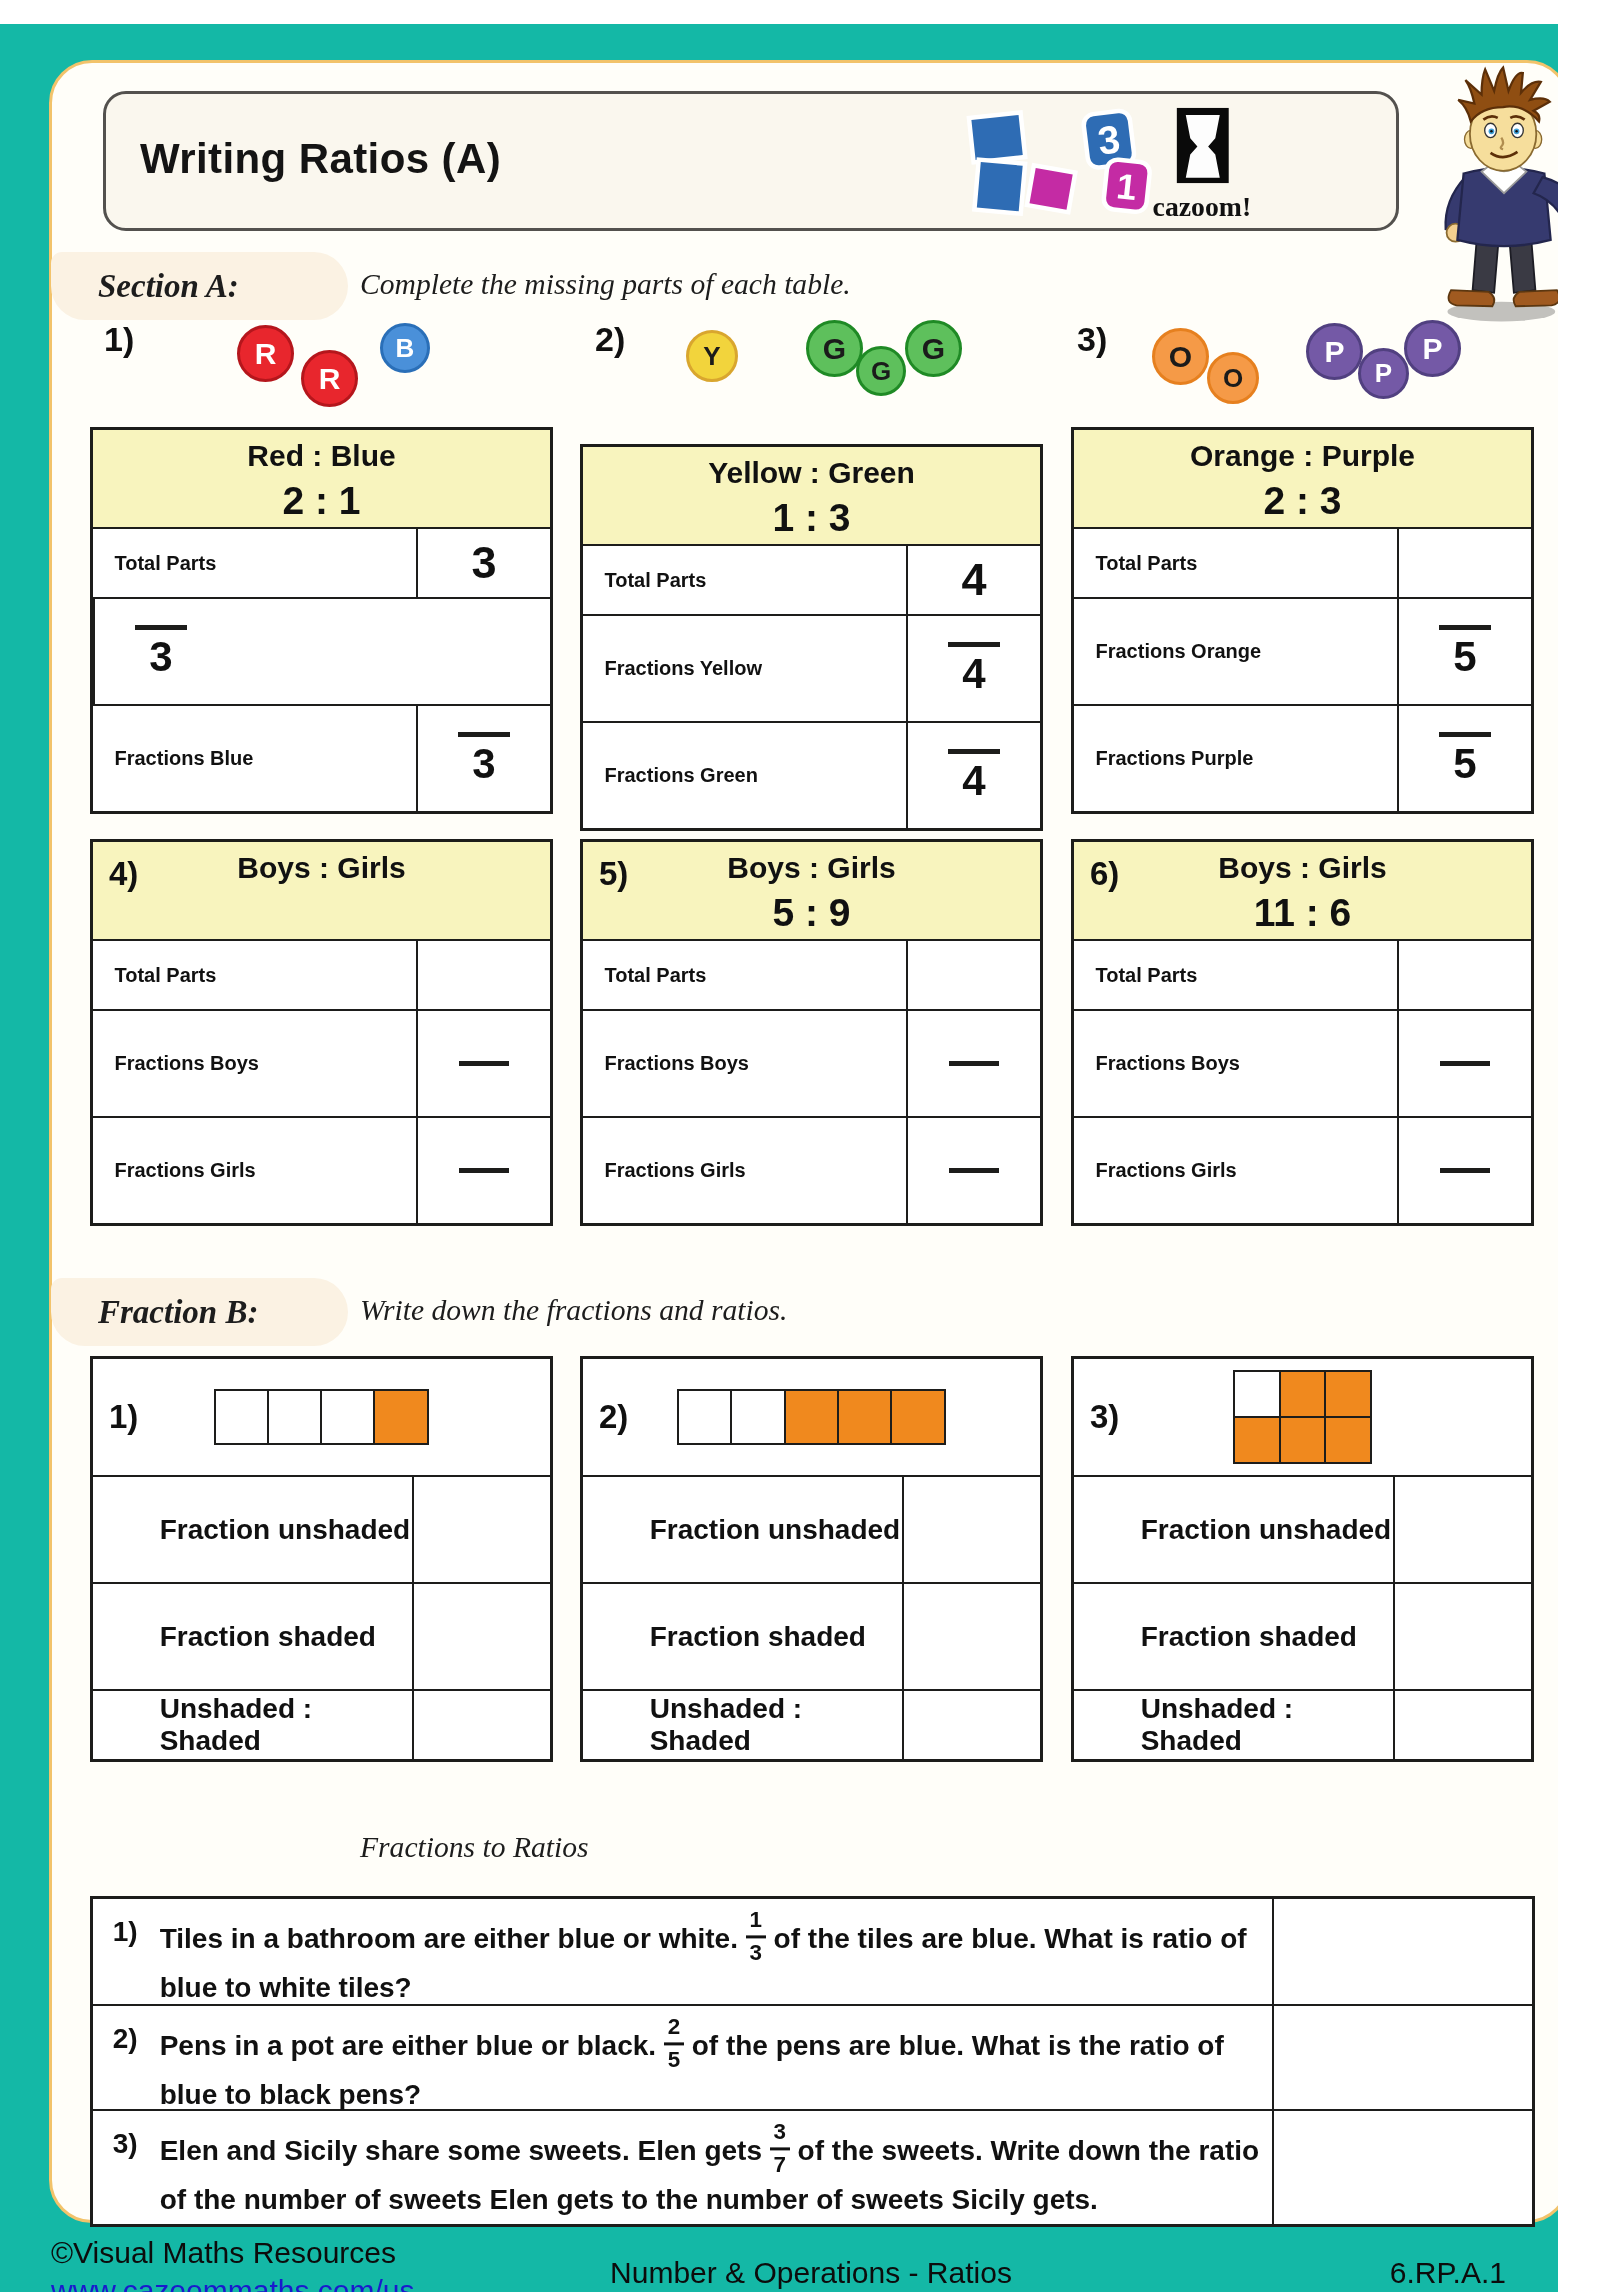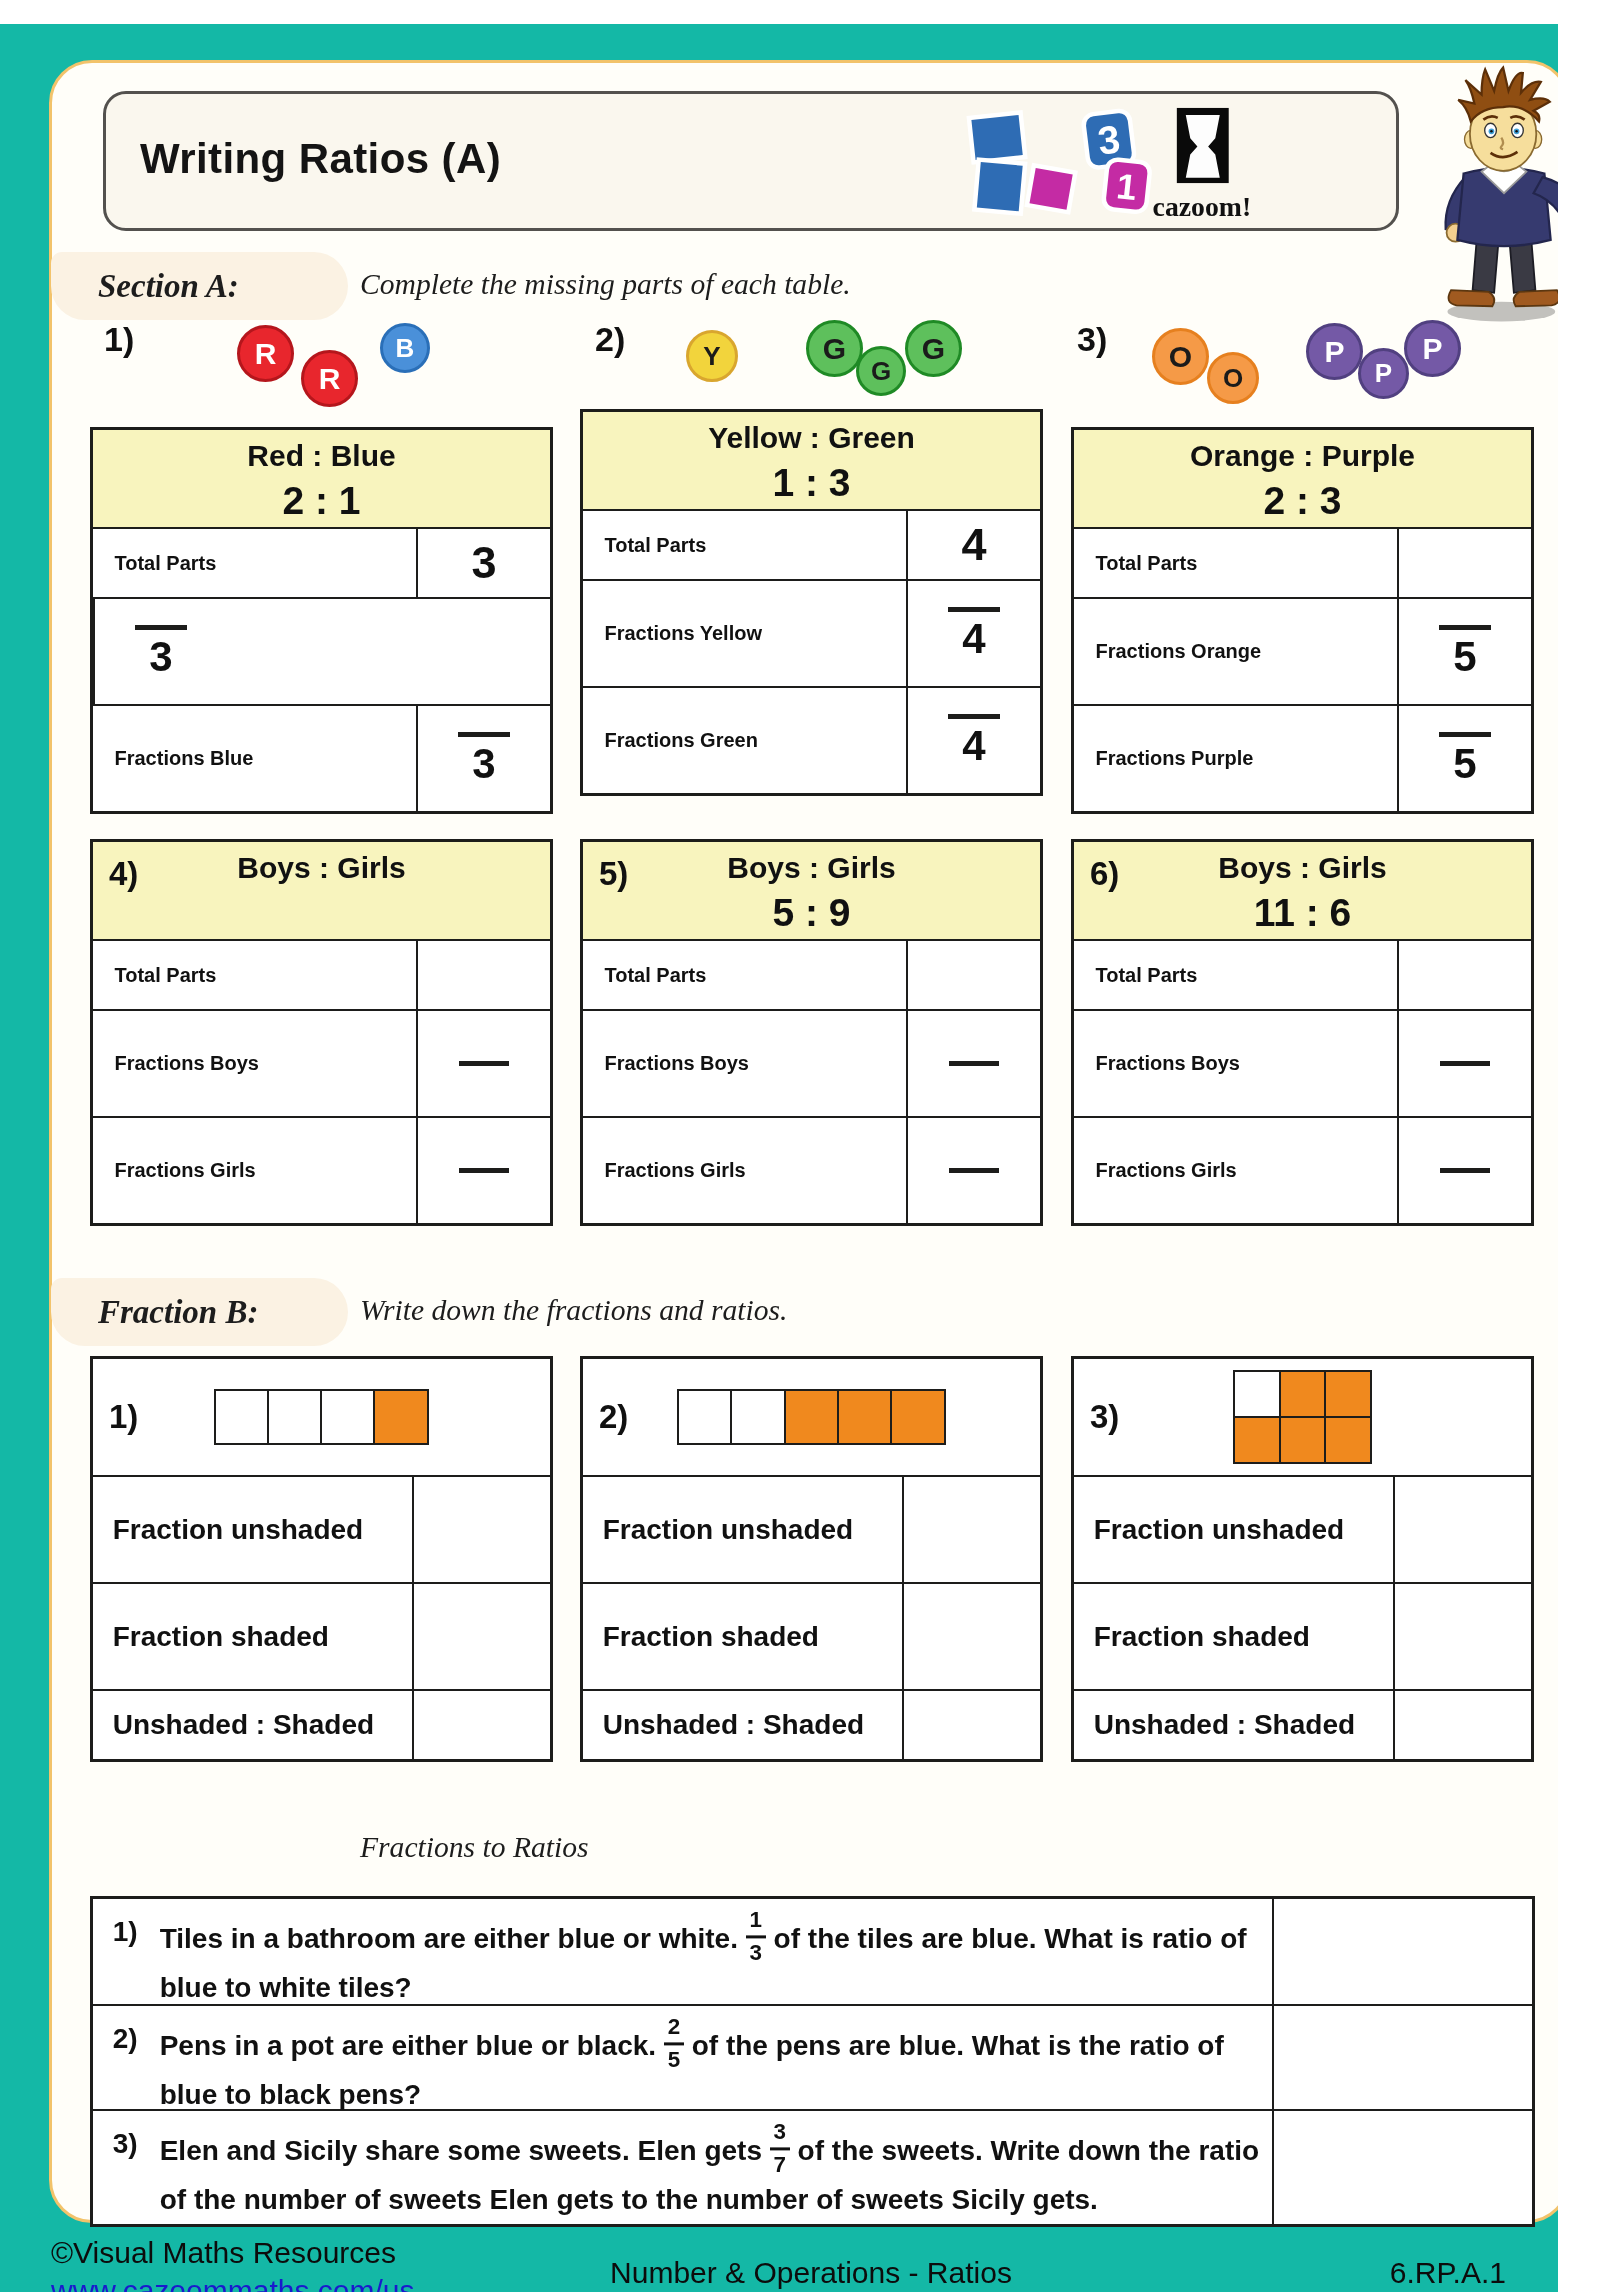--- a/index.html
+++ b/index.html
@@ -58,21 +58,21 @@
   .btable{position:absolute;width:463px;border:3.6px solid #1d1d1b;background:#fff;box-sizing:border-box;}
   .bthead{position:relative;height:116px;display:flex;align-items:center;}
   .bnum{position:absolute;left:16px;top:50%;transform:translateY(-50%);font-size:33px;font-weight:bold;}
   .sqwrap{margin:0 auto;}
   .sq-row{display:flex;}
   .sq-row + .sq-row{margin-top:-2.7px;}
   .sq{width:52px;height:52px;border:2.7px solid #1d1d1b;background:#fff;}
   .sq + .sq{margin-left:-2.7px;}
   .sq.o{background:#F0891E;}
   .btable.small-sq .sq{width:44px;height:44px;}
-  .brow{display:flex;border-top:2.7px solid #1d1d1b;box-sizing:border-box;}
+  .brow{display:flex;border-top:2.7px solid #1d1d1b;box-sizing:border-box;padding-left:47px;}
   .brow.h120{height:107px;} .brow.h78{height:70px;}
   .blbl{flex:1;display:flex;align-items:center;padding-left:19.7px;font-size:28px;font-weight:bold;}
   .bval{width:136px;border-left:2.7px solid #1d1d1b;}
 
   
   .ctable{position:absolute;left:90px;top:1872px;width:1445px;border:3.6px solid #1d1d1b;
         background:#fff;box-sizing:border-box;}
   .crow{display:flex;box-sizing:border-box;}
   .crow + .crow{border-top:2.7px solid #1d1d1b;}
   .crow.h117{height:105px;} .crow.h128{height:115px;}
@@ -218,21 +218,21 @@
         <div class="albl">Fractions Blue</div>
         <div class="aval">
           <div class="frac">
             <div class="fbar"></div>
             <div class="fden">3</div>
           </div>
         </div>
       </div>
   </div>
 
-  <div class="atable" style="left:580px;top:385px">
+  <div class="atable" style="left:580px;top:420px">
     <div class="athead">
       <span class="tnum"></span>
       <div class="t1">Yellow : Green</div>
       <div class="t2">1 : 3</div>
     </div>
     <div class="arow h78">
         <div class="albl">Total Parts</div>
         <div class="aval">
           <span class="bignum">4</span>
         </div>

